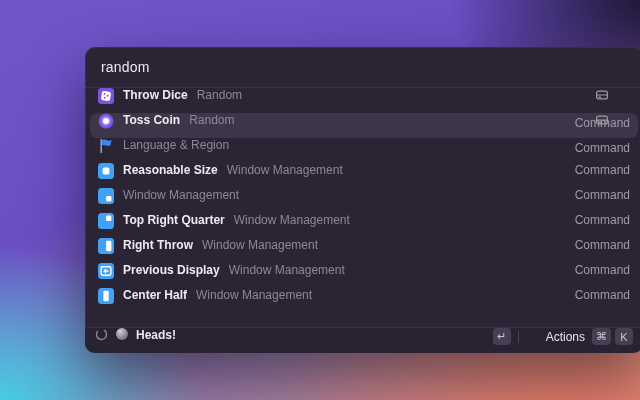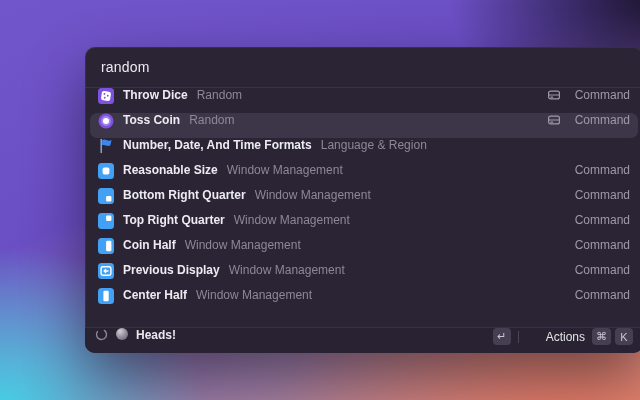--- a/index.html
+++ b/index.html
@@ -35,21 +35,21 @@
   .list { padding:0 5px; }
   .row {
     height:25px; display:flex; align-items:flex-start; gap:9px;
     padding:0 8px; border-radius:7px; font-size:12px;
   }
   .row.selected { background:#3d3648; }
   .ricon { width:16px; height:16px; display:inline-flex; flex:none; }
   .ricon svg { display:block; }
   .title { color:#edebf1; font-weight:bold; white-space:nowrap; }
   .subtitle { color:#8d8898; white-space:nowrap; }
-  .accessory { margin-left:auto; display:flex; align-items:center; gap:14px; color:#9e99a8; }
+  .accessory { margin-left:auto; display:flex; align-items:center; gap:14px; color:#9e99a8;flex-direction:column; }
   .aicon { width:14px; height:14px; display:inline-flex; color:#9e99a8; }
   .atext { font-size:12px; color:#9e99a8; white-space:nowrap; }
 
   .status-bar {
     position:absolute; left:0; right:0; bottom:0; height:26px;
     display:flex; align-items:flex-start; gap:8px; padding:0 10px;
     background:#282232; border-top:1px solid rgba(255,255,255,.07);
   }
   .spinner { width:13px; height:13px; display:inline-flex; }
   .coin-ball {
@@ -126,21 +126,20 @@
             <span class="atext">Command</span>
           </span>
         </div>
         <div class="row">
           <span class="ricon">
             <svg width="16" height="16" viewBox="0 0 16 16">
               <path d="M3.2 1.4 V14.6" stroke="#9db8d9" stroke-width="1.3" stroke-linecap="round"></path>
               <path d="M4.1 2.1 C5.9 1.1 7.5 1.6 8.9 2.2 C10.3 2.8 11.9 2.9 13.6 2.1 L12.3 7.6 C10.8 8.3 9.3 8.2 7.9 7.6 C6.5 7 5.1 6.8 4.1 7.4 Z" fill="#3b86ef"></path>
             </svg>
           </span>
-          <span class="title">Number, Date, And Time Formats</span>
           <span class="subtitle">Language &amp; Region</span>
         </div>
         <div class="row">
           <span class="ricon">
             <svg width="16" height="16" viewBox="0 0 16 16">
               <rect width="16" height="16" rx="3.5" fill="#42a0f5"></rect>
               <rect x="4.6" y="4.6" width="6.8" height="6.8" rx="1.6" fill="#fff"></rect>
             </svg>
           </span>
           <span class="title">Reasonable Size</span>
@@ -149,21 +148,20 @@
             <span class="atext">Command</span>
           </span>
         </div>
         <div class="row">
           <span class="ricon">
             <svg width="16" height="16" viewBox="0 0 16 16">
               <rect width="16" height="16" rx="3.5" fill="#42a0f5"></rect>
               <rect x="8.1" y="8.1" width="5.3" height="5.3" rx="1.2" fill="#fff"></rect>
             </svg>
           </span>
-          <span class="title">Bottom Right Quarter</span>
           <span class="subtitle">Window Management</span>
           <span class="accessory">
             <span class="atext">Command</span>
           </span>
         </div>
         <div class="row">
           <span class="ricon">
             <svg width="16" height="16" viewBox="0 0 16 16">
               <rect width="16" height="16" rx="3.5" fill="#42a0f5"></rect>
               <rect x="8.1" y="2.6" width="5.3" height="5.3" rx="1.2" fill="#fff"></rect>
@@ -175,21 +173,21 @@
             <span class="atext">Command</span>
           </span>
         </div>
         <div class="row">
           <span class="ricon">
             <svg width="16" height="16" viewBox="0 0 16 16">
               <rect width="16" height="16" rx="3.5" fill="#42a0f5"></rect>
               <rect x="8.1" y="2.8" width="5.3" height="10.4" rx="1.3" fill="#fff"></rect>
             </svg>
           </span>
-          <span class="title">Coin Half</span>
+          <span class="title">Right Throw</span>
           <span class="subtitle">Window Management</span>
           <span class="accessory">
             <span class="atext">Command</span>
           </span>
         </div>
         <div class="row">
           <span class="ricon">
             <svg width="16" height="16" viewBox="0 0 16 16">
               <rect width="16" height="16" rx="3.5" fill="#42a0f5"></rect>
               <rect x="3.1" y="3.7" width="9.8" height="8.6" rx="1.7" fill="none" stroke="#fff" stroke-width="1.4"></rect>

